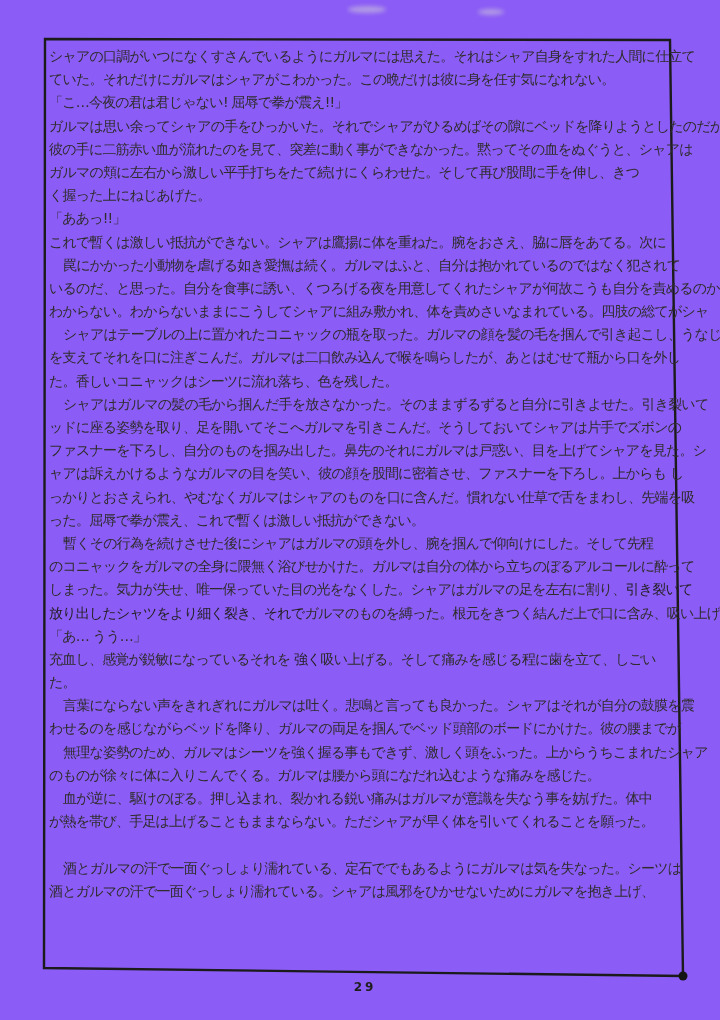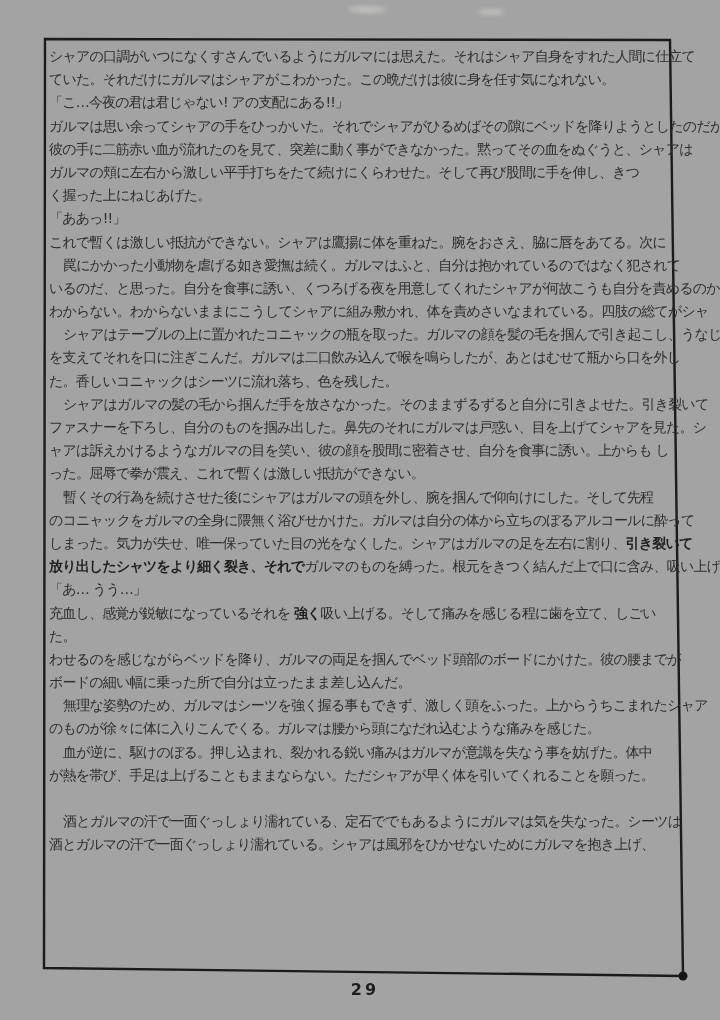--- a/index.html
+++ b/index.html
@@ -10,21 +10,21 @@
     width: 720px;
     height: 1020px;
     position: relative;
     background: #ffffff;
     font-family: "DejaVu Sans", sans-serif;
     overflow: hidden;
   }
   .paper {
     position: absolute;
     inset: 0;
-    background: #a3a3a3;
+    background: #8b5cf6;
   }
   .frame-svg {
     position: absolute;
     left: 0;
     top: 0;
     pointer-events: none;
   }
   .smudge {
     position: absolute;
     background: #d9d9d5;
@@ -46,77 +46,79 @@
     white-space: nowrap;
   }
   .line {
     height: 23.2px;
     overflow: visible;
   }
   .line.indent {
     padding-left: 14px;
   }
   .line .em {
-    font-weight: bold;
+    font-weight: normal;
     color: #201f1d;
   }
   .page-number {
     position: absolute;
     top: 980px;
     left: 45px;
     width: 640px;
     text-align: center;
     font-weight: bold;
-    font-size: 16px;
+    font-size: 12px;
     letter-spacing: 3px;
     color: #1e1e1c;
   }
 </style>
 </head>
 <body>
 
 <div class="paper">
 
   <div class="smudge s1"></div>
   <div class="smudge s2"></div>
 
   <svg class="frame-svg" width="720" height="1020" viewBox="0 0 720 1020">
     <polygon points="45,39 670,40 683,976 44,968" fill="none" stroke="#1b1b1b" stroke-width="2.4"></polygon>
     <circle cx="683" cy="976" r="4.5" fill="#141414"></circle>
   </svg>
 
   <div class="text-block">
       <div class="line"><span>シャアの口調がいつになくすさんでいるようにガルマには思えた。それはシャア自身をすれた人間に仕立て</span></div>
       <div class="line"><span>ていた。それだけにガルマはシャアがこわかった。この晩だけは彼に身を任す気になれない。</span></div>
-      <div class="line"><span>「こ…今夜の君は君じゃない! アの支配にある!!」</span></div>
+      <div class="line"><span>「こ…今夜の君は君じゃない! 屈辱で拳が震え!!」</span></div>
       <div class="line"><span>ガルマは思い余ってシャアの手をひっかいた。それでシャアがひるめばその隙にベッドを降りようとしたのだが</span></div>
       <div class="line"><span>彼の手に二筋赤い血が流れたのを見て、突差に動く事ができなかった。黙ってその血をぬぐうと、シャアは</span></div>
       <div class="line"><span>ガルマの頬に左右から激しい平手打ちをたて続けにくらわせた。そして再び股間に手を伸し、きつ</span></div>
       <div class="line"><span>く握った上にねじあげた。</span></div>
       <div class="line"><span>「ああっ!!」</span></div>
       <div class="line"><span>これで暫くは激しい抵抗ができない。シャアは鷹揚に体を重ねた。腕をおさえ、脇に唇をあてる。次に</span></div>
       <div class="line indent"><span>罠にかかった小動物を虐げる如き愛撫は続く。ガルマはふと、自分は抱かれているのではなく犯されて</span></div>
       <div class="line"><span>いるのだ、と思った。自分を食事に誘い、くつろげる夜を用意してくれたシャアが何故こうも自分を責めるのか</span></div>
       <div class="line"><span>わからない。わからないままにこうしてシャアに組み敷かれ、体を責めさいなまれている。四肢の総てがシャ</span></div>
       <div class="line indent"><span>シャアはテーブルの上に置かれたコニャックの瓶を取った。ガルマの顔を髪の毛を掴んで引き起こし、うなじ</span></div>
       <div class="line"><span>を支えてそれを口に注ぎこんだ。ガルマは二口飲み込んで喉を鳴らしたが、あとはむせて瓶から口を外し</span></div>
       <div class="line"><span>た。香しいコニャックはシーツに流れ落ち、色を残した。</span></div>
       <div class="line indent"><span>シャアはガルマの髪の毛から掴んだ手を放さなかった。そのままずるずると自分に引きよせた。引き裂いて</span></div>
+      <div class="line"><span>ッドに座る姿勢を取り、足を開いてそこへガルマを引きこんだ。そうしておいてシャアは片手でズボンの</span></div>
       <div class="line"><span>ファスナーを下ろし、自分のものを掴み出した。鼻先のそれにガルマは戸惑い、目を上げてシャアを見た。シ</span></div>
-      <div class="line"><span>ャアは訴えかけるようなガルマの目を笑い、彼の顔を股間に密着させ、自分を食事に誘い。上からも し</span></div>
+      <div class="line"><span>ャアは訴えかけるようなガルマの目を笑い、彼の顔を股間に密着させ、ファスナーを下ろし。上からも し</span></div>
+      <div class="line"><span>っかりとおさえられ、やむなくガルマはシャアのものを口に含んだ。慣れない仕草で舌をまわし、先端を吸</span></div>
       <div class="line"><span>った。屈辱で拳が震え、これで暫くは激しい抵抗ができない。</span></div>
       <div class="line indent"><span>暫くその行為を続けさせた後にシャアはガルマの頭を外し、腕を掴んで仰向けにした。そして先程</span></div>
       <div class="line"><span>のコニャックをガルマの全身に隈無く浴びせかけた。ガルマは自分の体から立ちのぼるアルコールに酔って</span></div>
       <div class="line"><span>しまった。気力が失せ、唯一保っていた目の光をなくした。シャアはガルマの足を左右に割り、</span><span class="em">引き裂いて</span></div>
       <div class="line"><span class="em">放り出したシャツをより細く裂き、それで</span><span>ガルマのものを縛った。根元をきつく結んだ上で口に含み、吸い上げた。</span></div>
       <div class="line"><span>「あ… うう…」</span></div>
       <div class="line"><span>充血し、感覚が鋭敏になっているそれを </span><span class="em">強く</span><span>吸い上げる。そして痛みを感じる程に歯を立て、しごい</span></div>
       <div class="line"><span>た。</span></div>
+      <div class="line indent"><span>言葉にならない声をきれぎれにガルマは吐く。悲鳴と言っても良かった。シャアはそれが自分の鼓膜を震</span></div>
       <div class="line"><span>わせるのを感じながらベッドを降り、ガルマの両足を掴んでベッド頭部のボードにかけた。彼の腰までが</span></div>
-      <div class="line"><span>ボードの細い幅に乗った所で自分は立ったまま差し込んだ。</span></div>
       <div class="line indent"><span>無理な姿勢のため、ガルマはシーツを強く握る事もできず、激しく頭をふった。上からうちこまれたシャア</span></div>
       <div class="line"><span>のものが徐々に体に入りこんでくる。ガルマは腰から頭になだれ込むような痛みを感じた。</span></div>
       <div class="line indent"><span>血が逆に、駆けのぼる。押し込まれ、裂かれる鋭い痛みはガルマが意識を失なう事を妨げた。体中</span></div>
       <div class="line"><span>が熱を帯び、手足は上げることもままならない。ただシャアが早く体を引いてくれることを願った。</span></div>
       <div class="line blank"></div>
       <div class="line indent"><span>酒とガルマの汗で一面ぐっしょり濡れている、定石ででもあるようにガルマは気を失なった。シーツは</span></div>
       <div class="line"><span>酒とガルマの汗で一面ぐっしょり濡れている。シャアは風邪をひかせないためにガルマを抱き上げ、</span></div>
     </div>
 
   <div class="page-number">29</div>

